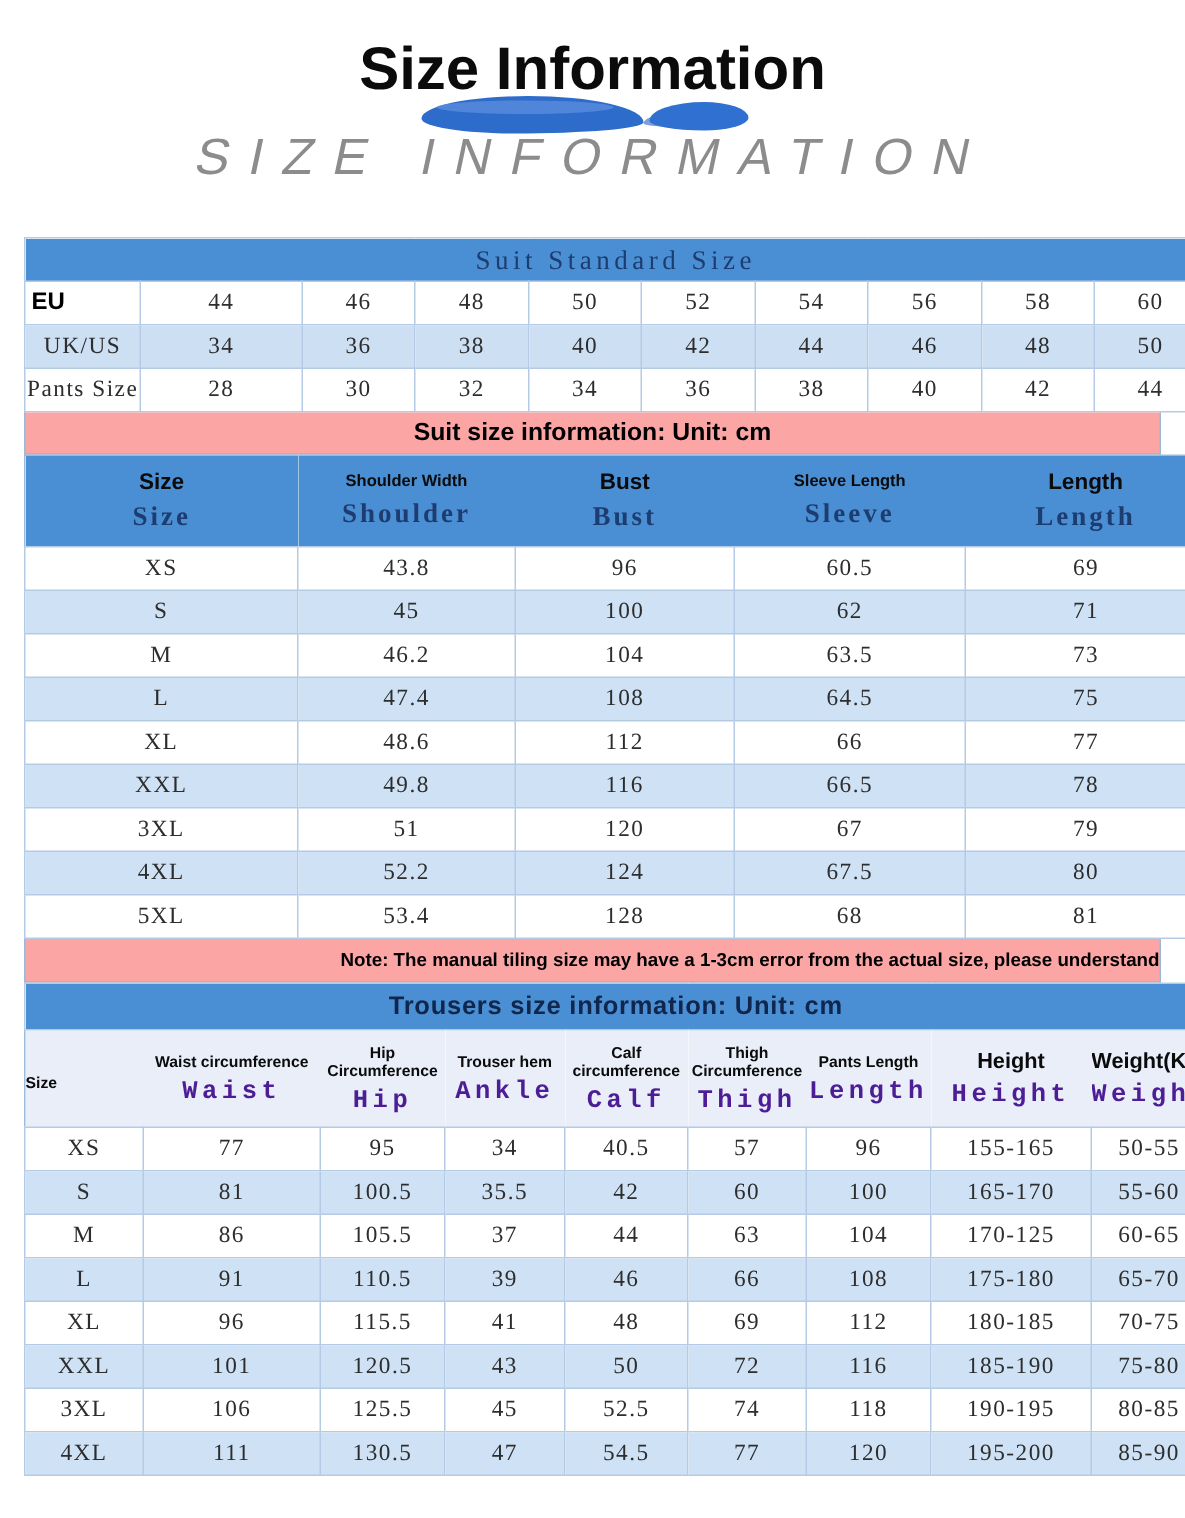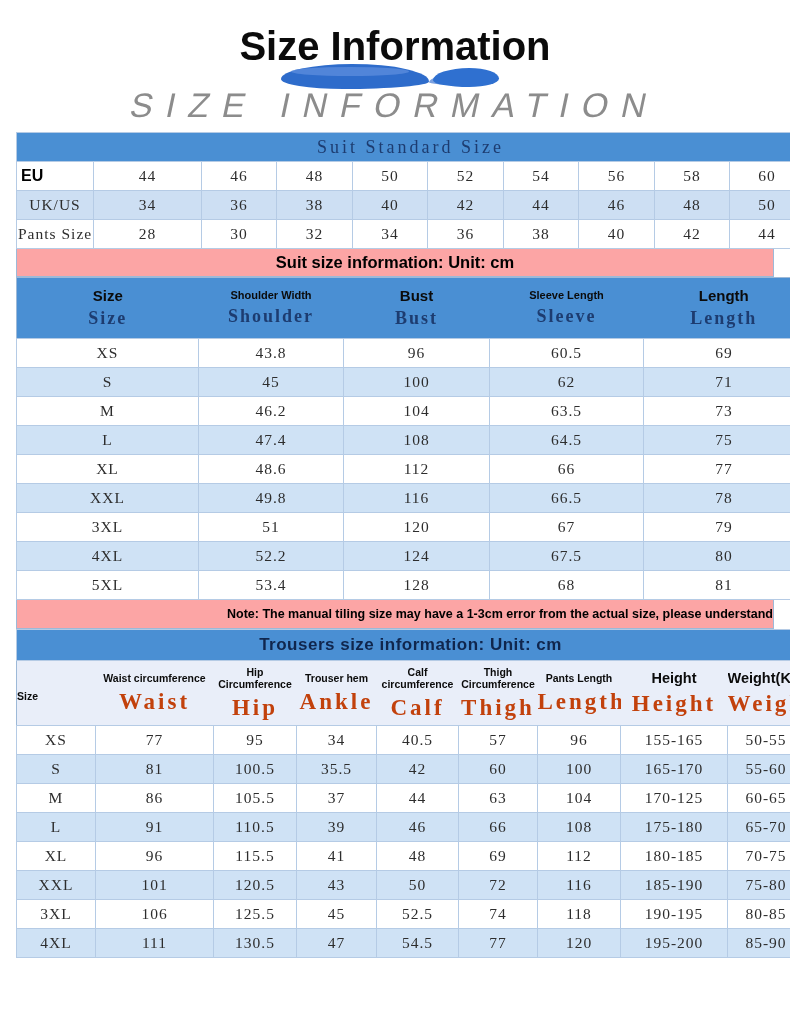--- a/index.html
+++ b/index.html
@@ -1,19 +1,19 @@
 <!DOCTYPE html>
 <html><head>
 <meta charset="utf-8">
 <style>
   html,body{margin:0;padding:0;background:#fff;}
   .page{width:790px;height:1012px;background:#fff;position:relative;overflow:hidden;
         font-family:"Liberation Serif",serif;}
   
-  .title-block{position:relative;height:132px;}
+  .title-block{position:relative;height:158px;}
   .main-title{margin:0;padding-top:24px;text-align:center;
       font-family:"Liberation Sans",sans-serif;font-weight:700;font-size:40px;
       letter-spacing:0px;color:#0b0b0b;position:relative;z-index:2;}
   .brush{position:absolute;top:64px;left:281px;width:148px;height:25px;z-index:1;
       background:#2e6ccb;border-radius:48% 52% 58% 42%/60% 70% 30% 40%;}
   .brush::before{content:"";position:absolute;left:10px;top:3px;width:118px;height:9px;
       background:#5d8ede;border-radius:50%;opacity:.75;}
   .brush::after{content:"";position:absolute;left:152px;top:4px;width:66px;height:19px;
       background:#2f70d0;border-radius:55% 45% 45% 55%/65% 55% 45% 35%;box-shadow:-8px 2px 0 -4px #7aa0e0;}
   .sub-title{position:absolute;top:86px;left:0;width:100%;text-align:center;
@@ -46,21 +46,21 @@
   .t2 tr.cols2 th{background:#4a8fd3;height:60px;}
   .t2 .top{font-family:"Liberation Sans",sans-serif;font-weight:700;color:#0b0b0b;
       font-size:11px;line-height:13px;padding-top:6px;}
   .t2 tr.cols2 th:nth-child(odd) .top{font-size:15px;line-height:17px;}
   .t2 .sub{font-size:18px;color:#1d3c70;letter-spacing:2px;padding:4px 0 6px;}
   
   .t3 tr.cols3 th{background:#e9eef9;height:64px;}
   .t3 .top{font-family:"Liberation Sans",sans-serif;font-weight:700;color:#0b0b0b;
       font-size:10.5px;line-height:12px;padding-top:5px;white-space:normal;}
   .t3 tr.cols3 th:nth-child(8) .top,.t3 tr.cols3 th:nth-child(9) .top{font-size:14.5px;line-height:16px;}
-  .t3 .sub{font-size:23px;color:#c2410c;letter-spacing:3px;padding:5px 0 4px;}
+  .t3 .sub{font-size:17px;color:#4c1d95;letter-spacing:3px;padding:5px 0 4px;font-family:Liberation Mono, monospace;}
   .t3 th.single{font-family:"Liberation Sans",sans-serif;font-weight:700;font-size:17px;
       text-align:left;padding-left:5px;color:#000;}
   .t3 tbody td{height:28px;}
 </style>
 </head>
 <body>
 
 <div class="page">
 
   <div class="title-block">

